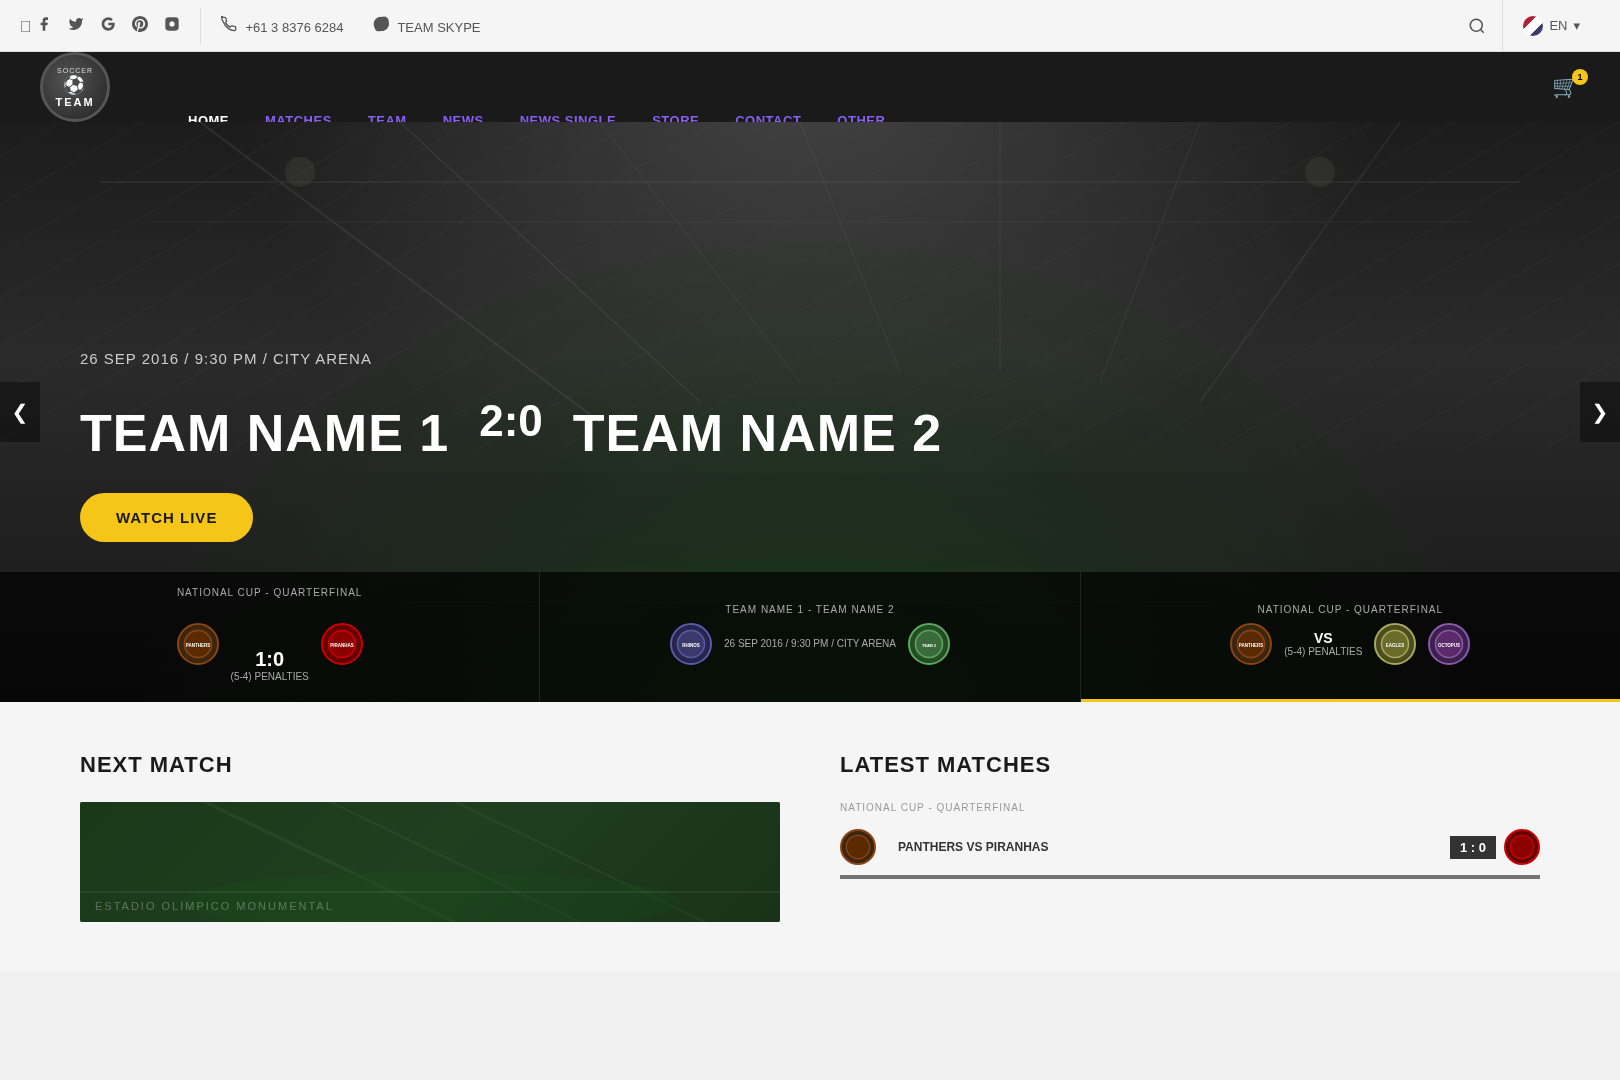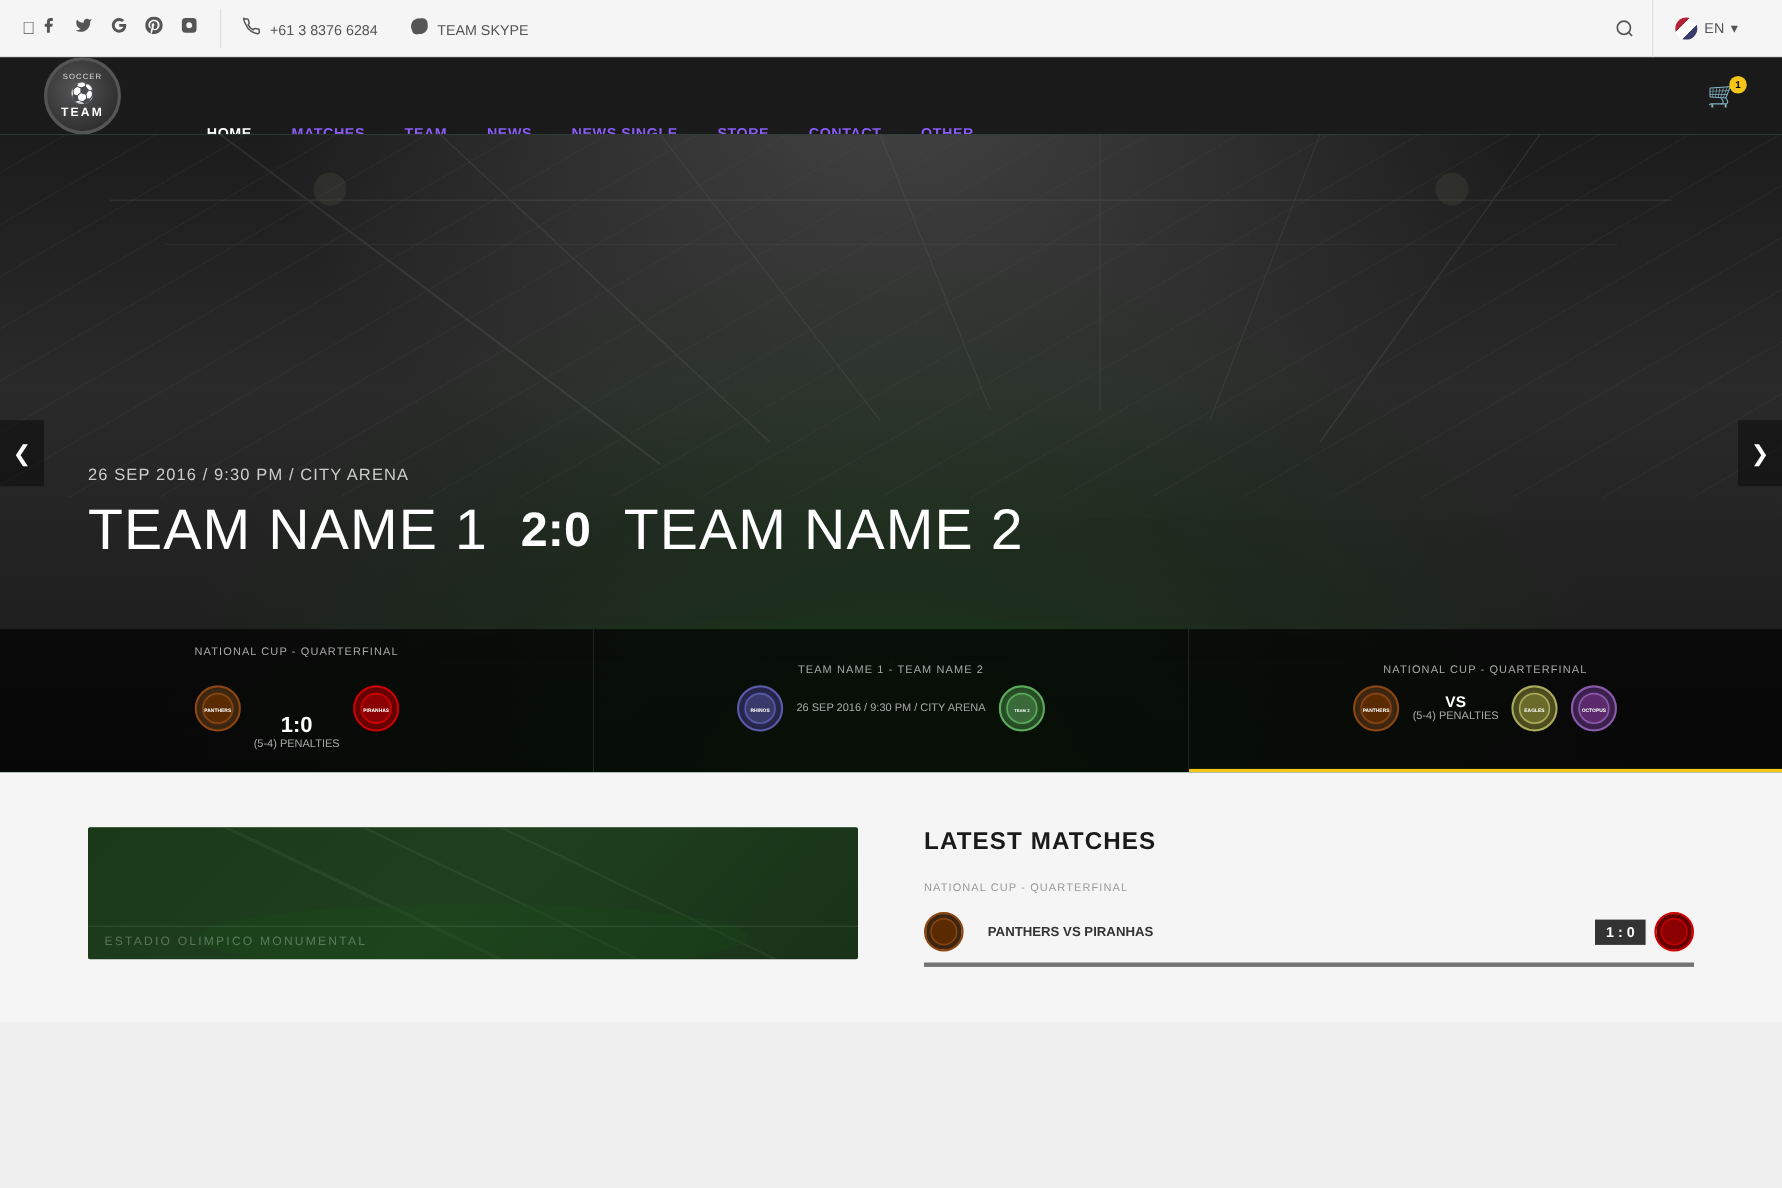--- a/index.html
+++ b/index.html
@@ -202,24 +202,25 @@
       letter-spacing: 1px;
     }
     .hero-match {
       display: flex;
       align-items: center;
       gap: 30px;
       margin-bottom: 30px;
     }
     .hero-team-name {
       font-size: 52px;
-      font-weight: 400;
+      font-weight: 700;
       color: white;
       text-transform: uppercase;
       letter-spacing: 1px;
+      margin-top: 24px;
     }
     .hero-score {
       font-size: 44px;
       font-weight: 900;
       color: white;
     }
     .watch-live-btn {
       background: #f5c518;
       color: #1a1a1a;
       border: none;
@@ -520,20 +521,21 @@
     <circle cx="1320" cy="50" r="15" fill="rgba(255,255,200,0.4)"></circle>
   </svg>
 
   <div class="hero-content">
     <div class="hero-date">26 SEP 2016 / 9:30 PM / CITY ARENA</div>
     <div class="hero-match">
       <span class="hero-team-name">TEAM NAME 1</span>
       <span class="hero-score">2:0</span>
       <span class="hero-team-name">TEAM NAME 2</span>
     </div>
+    <button class="watch-live-btn">WATCH LIVE</button>
   </div>
 
   <div class="slider-arrow left">❮</div>
   <div class="slider-arrow right">❯</div>
 
   <div class="match-cards-bar">
 
     <div class="match-card">
       <div class="match-card-title">NATIONAL CUP - QUARTERFINAL</div>
       <div class="match-card-teams">
@@ -617,20 +619,21 @@
           </div>
         </div>
       </div>
       <div class="progress-bar-yellow"></div>
     </div>
   </div>
 </div>
 
 <div class="main-content">
   <div class="section-left">
+    <div class="section-title">NEXT MATCH</div>
     <div class="next-match-img">
       <svg style="position:absolute;top:0;left:0;width:100%;height:100%;opacity:0.6;" viewBox="0 0 560 120" preserveAspectRatio="none">
         <rect width="560" height="120" fill="#1a3a1a"></rect>
         <line x1="100" y1="0" x2="300" y2="120" stroke="#2a4a2a" stroke-width="3"></line>
         <line x1="200" y1="0" x2="400" y2="120" stroke="#2a4a2a" stroke-width="2"></line>
         <line x1="300" y1="0" x2="500" y2="120" stroke="#2a4a2a" stroke-width="2"></line>
         <ellipse cx="280" cy="100" rx="200" ry="30" fill="rgba(20,80,20,0.4)"></ellipse>
         <line x1="0" y1="90" x2="560" y2="90" stroke="rgba(255,255,255,0.2)" stroke-width="1"></line>
       </svg>
       <div class="next-match-img-text">ESTADIO OLIMPICO MONUMENTAL</div>

